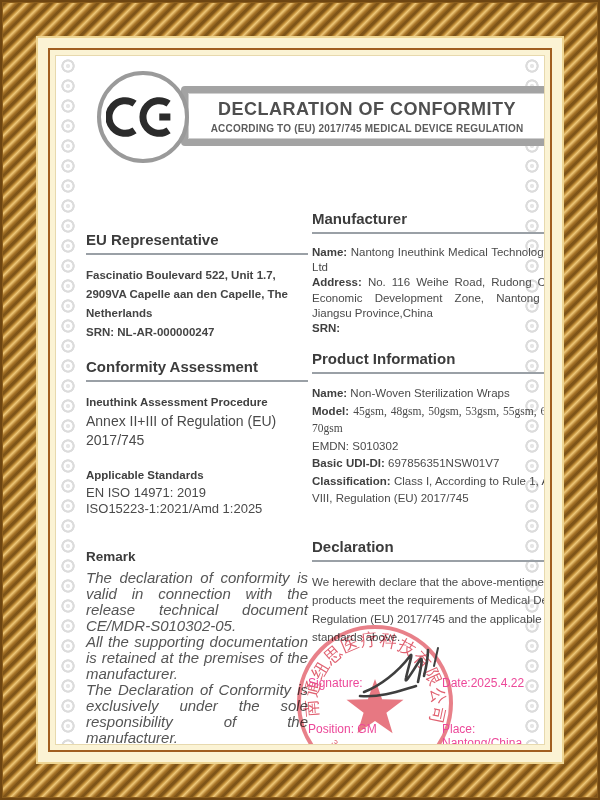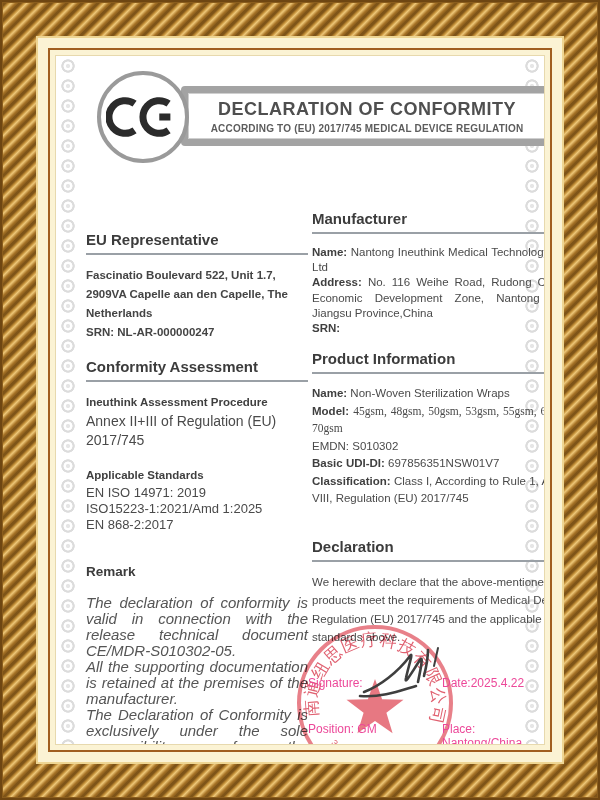--- a/index.html
+++ b/index.html
@@ -48,21 +48,21 @@
   h3.sec { font-size:15px; font-weight:bold; color:#3c3c3c; }
   .rule { height:2px; background:#9aa0a6; margin:5px 0 11px; }
 
   .bold-block p { font-size:11.5px; font-weight:bold; color:#444; line-height:19px; }
   .label-b { font-weight:bold; color:#3f3f3f; }
 
   .ca-label { font-size:11.5px; font-weight:bold; color:#3f3f3f; line-height:19px; }
   .ca-line  { font-size:14px; line-height:19px; }
   .std-list p { font-size:13px; line-height:15.8px; }
 
-  .remark-h { font-size:13.5px; font-weight:bold; color:#3c3c3c; margin-bottom:16px; }
+  .remark-h { font-size:13.5px; font-weight:bold; color:#3c3c3c; margin-bottom:6px; }
   .remark p { font-size:15px; font-style:italic; color:#555; line-height:16px; text-align:justify; }
 
   .mfg p { font-size:11.5px; line-height:15.2px; text-align:justify; }
   .prod p { font-size:11.5px; line-height:17.5px; text-align:justify; }
   .serif-val { font-family:"Liberation Serif", serif; font-size:11.5px; }
   .decl p { font-size:11.5px; line-height:18.5px; }
 
   .sig-text { position:absolute; font-size:12px; color:#ec4899; z-index:4; }
 
   .stamp { position:absolute; left:235px; top:563px; width:168px; height:168px; z-index:3; mix-blend-mode:multiply; opacity:.92; }
@@ -107,21 +107,20 @@
 
         <section style="margin-top:16px;">
           <h3 class="sec">Conformity Assessment</h3>
           <div class="rule"></div>
           <p class="ca-label">Ineuthink Assessment Procedure</p>
           <p class="ca-line">Annex II+III of Regulation (EU) 2017/745</p>
           <p class="ca-label" style="margin-top:16px;">Applicable Standards</p>
           <div class="std-list">
             <p>EN ISO 14971: 2019</p>
             <p>ISO15223-1:2021/Amd 1:2025</p>
-            <p>EN 868-2:2017</p>
           </div>
         </section>
 
         <section class="remark" style="margin-top:32px;">
           <div class="remark-h">Remark</div>
           <p>The declaration of conformity is valid in connection with the release technical document CE/MDR-S010302-05.</p>
           <p>All the supporting documentation is retained at the premises of the manufacturer.</p>
           <p>The Declaration of Conformity is exclusively under the sole responsibility of the manufacturer.</p>
         </section>
       </div>

